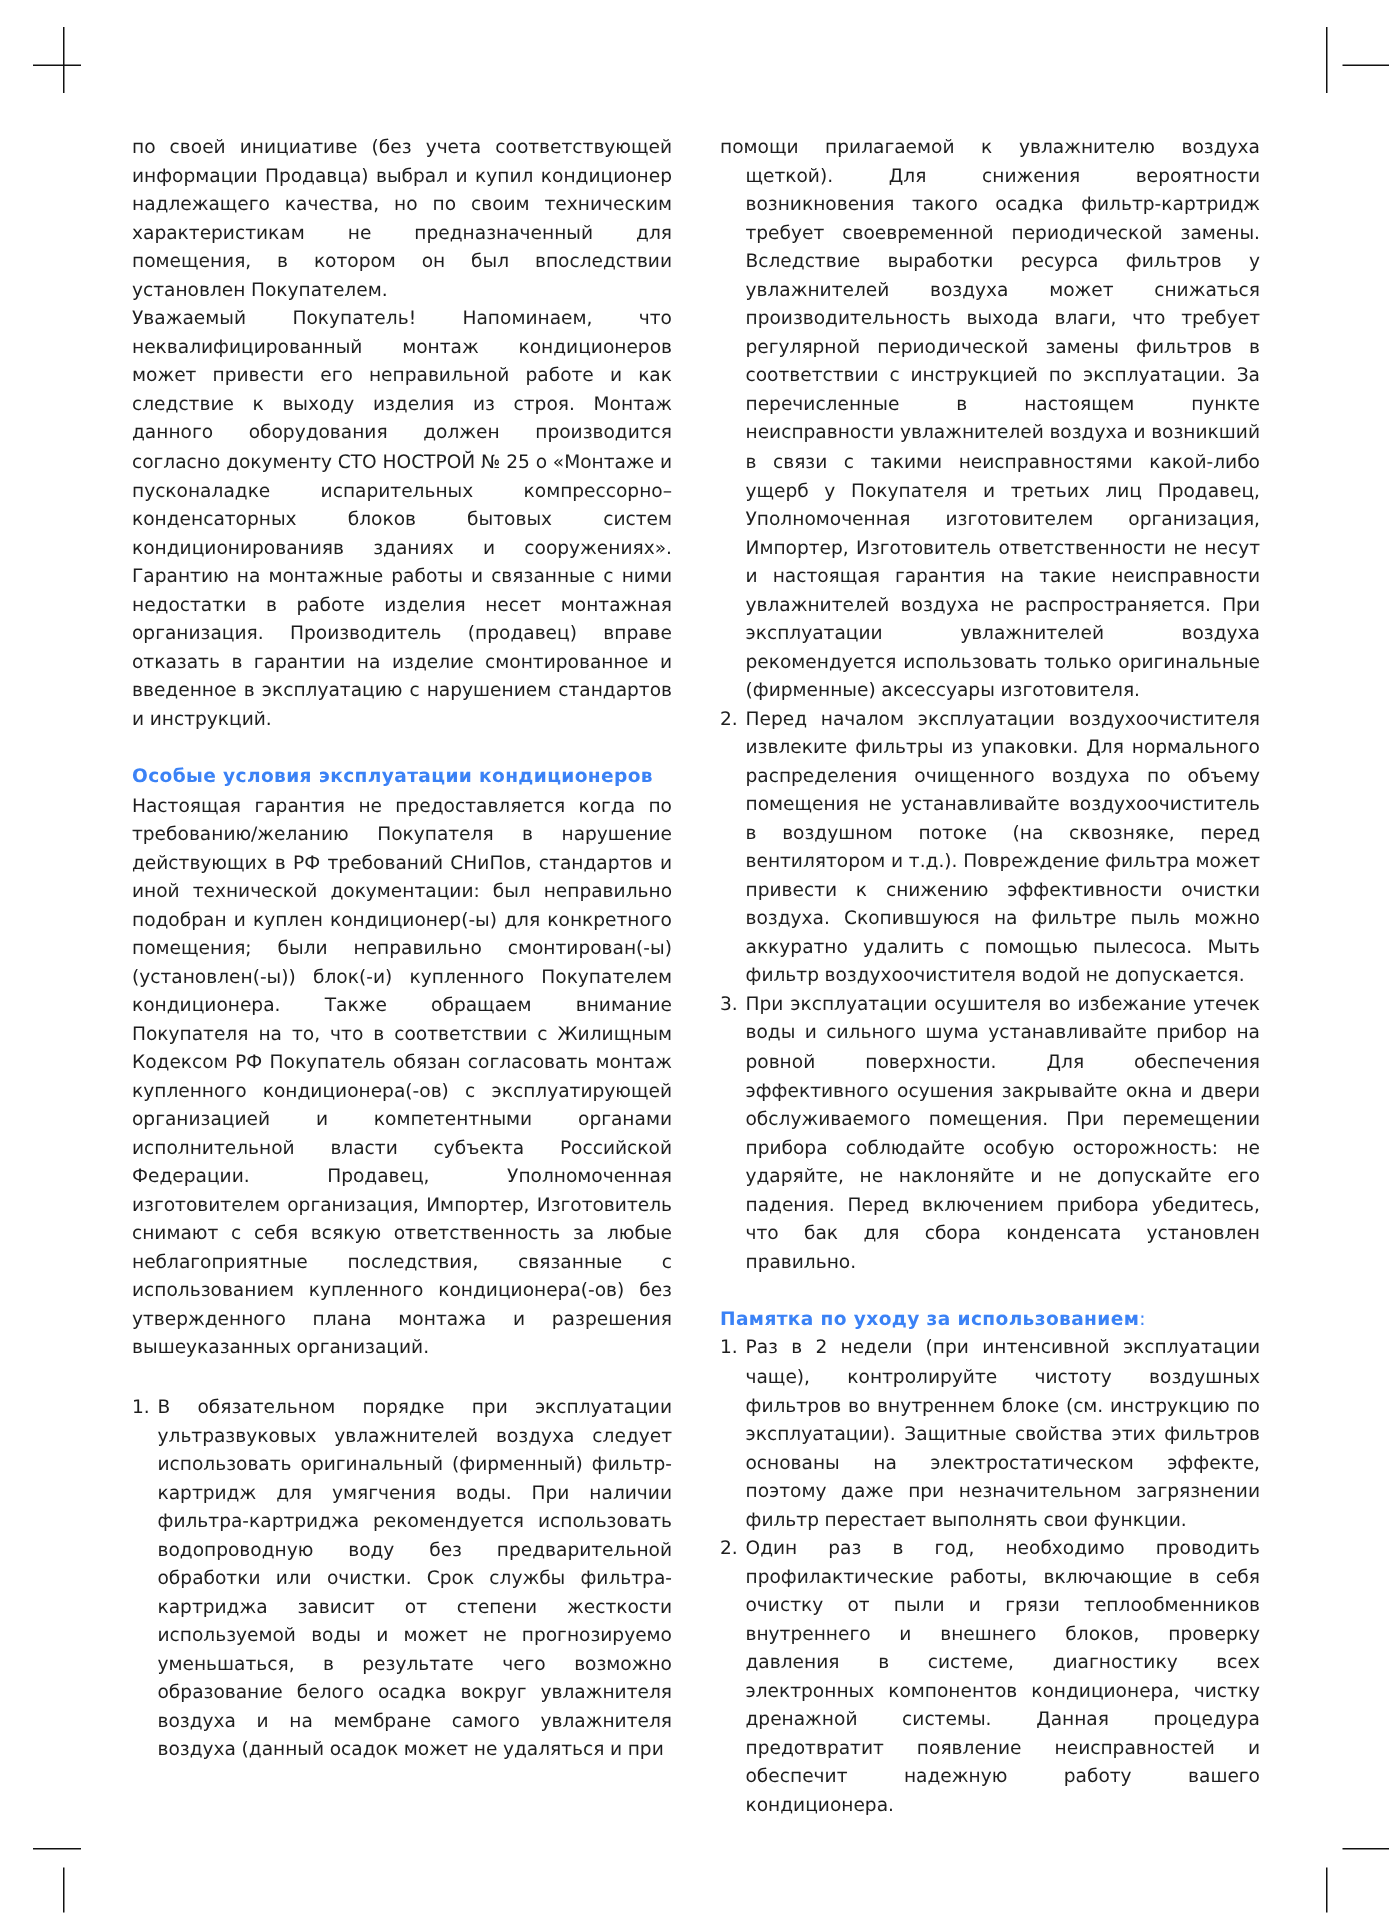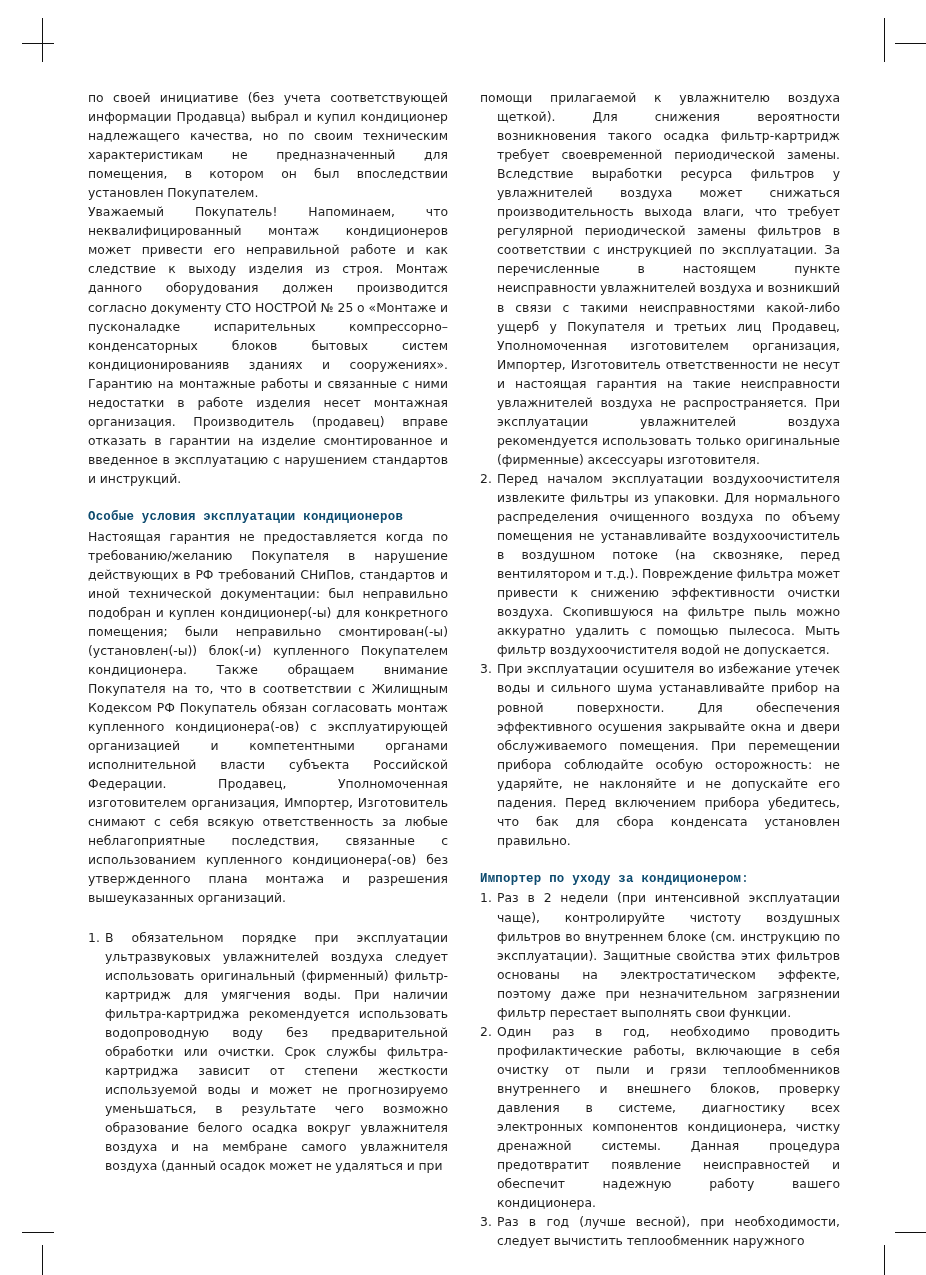--- a/index.html
+++ b/index.html
@@ -80,22 +80,21 @@
   }
 
   h2.head {
     margin: 0;
     font-size: 12.4px;
     line-height: 18.6px;
     font-weight: bold;
     letter-spacing: 0.25px;
     text-align: justify;
     text-justify: inter-word;
-    color: #0c4a6e;
-    font-family: Liberation Mono, monospace;
+    color: #3b82f6;
   }
 
   h2.head .plain {
     font-weight: normal;
     letter-spacing: 0;
   }
 
   .sp-head   { height: 20px; }
 </style>
 </head>
@@ -136,24 +135,23 @@
     <div class="col">
 
       <p class="li"><span>помощи прилагаемой к увлажнителю воздуха щеткой). Для снижения вероятности возникновения такого осадка фильтр-картридж требует своевременной периодической замены. Вследствие выработки ресурса фильтров у увлажнителей воздуха может снижаться производительность выхода влаги, что требует регулярной периодической замены фильтров в соответствии с инструкцией по эксплуатации. За перечисленные в настоящем пункте неисправности увлажнителей воздуха и возникший в связи с такими неисправностями какой-либо ущерб у Покупателя и третьих лиц Продавец, Уполномоченная изготовителем организация, Импортер, Изготовитель ответственности не несут и настоящая гарантия на такие неисправности увлажнителей воздуха не распространяется. При эксплуатации увлажнителей воздуха рекомендуется использовать только оригинальные (фирменные) аксессуары изготовителя.</span></p>
 
       <p class="li"><span class="num">2.</span><span>Перед началом эксплуатации воздухоочистителя извлеките фильтры из упаковки. Для нормального распределения очищенного воздуха по объему помещения не устанавливайте воздухоочиститель в воздушном потоке (на сквозняке, перед вентилятором и т.д.). Повреждение фильтра может привести к снижению эффективности очистки воздуха. Скопившуюся на фильтре пыль можно аккуратно удалить с помощью пылесоса. Мыть фильтр воздухоочистителя водой не допускается.</span></p>
 
       <p class="li"><span class="num">3.</span><span>При эксплуатации осушителя во избежание утечек воды и сильного шума устанавливайте прибор на ровной поверхности. Для обеспечения эффективного осушения закрывайте окна и двери обслуживаемого помещения. При перемещении прибора соблюдайте особую осторожность: не ударяйте, не наклоняйте и не допускайте его падения. Перед включением прибора убедитесь, что бак для сбора конденсата установлен правильно.</span></p>
 
       <div class="sp-head"></div>
 
-      <h2 class="head"><span>Импортер по уходу за кондиционером</span><span class="plain">:</span></h2>
+      <h2 class="head"><span>Памятка по уходу за использованием</span><span class="plain">:</span></h2>
 
       <p class="li"><span class="num">1.</span><span>Раз в 2 недели (при интенсивной эксплуатации чаще), контролируйте чистоту воздушных фильтров во внутреннем блоке (см. инструкцию по эксплуатации). Защитные свойства этих фильтров основаны на электростатическом эффекте, поэтому даже при незначительном загрязнении фильтр перестает выполнять свои функции.</span></p>
 
       <p class="li"><span class="num">2.</span><span>Один раз в год, необходимо проводить профилактические работы, включающие в себя очистку от пыли и грязи теплообменников внутреннего и внешнего блоков, проверку давления в системе, диагностику всех электронных компонентов кондиционера, чистку дренажной системы. Данная процедура предотвратит появление неисправностей и обеспечит надежную работу вашего кондиционера.</span></p>
 
-      <p class="li"><span class="num">3.</span><span>Раз в год (лучше весной), при необходимости, следует вычистить теплообменник наружного</span></p>
 
     </div>
 
   </div>
 </div>
 
 </body></html>

